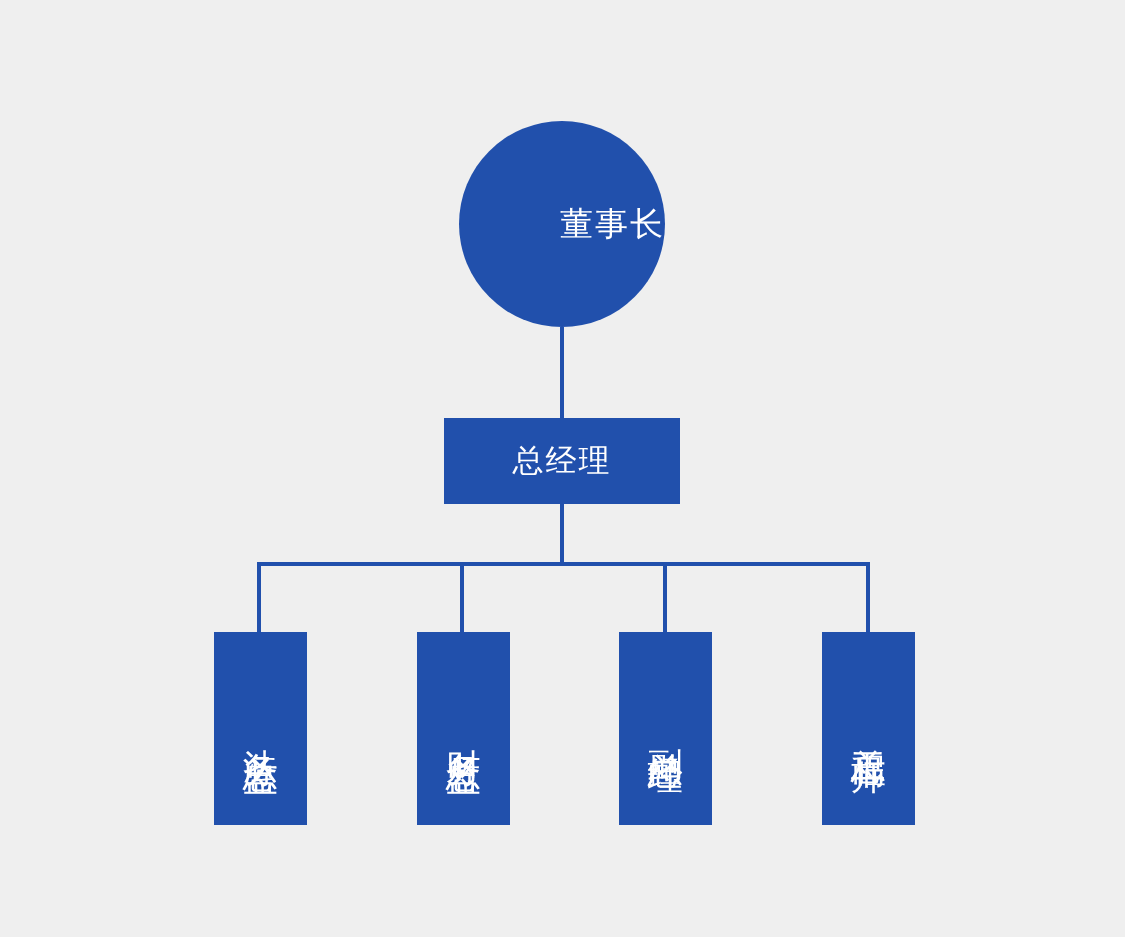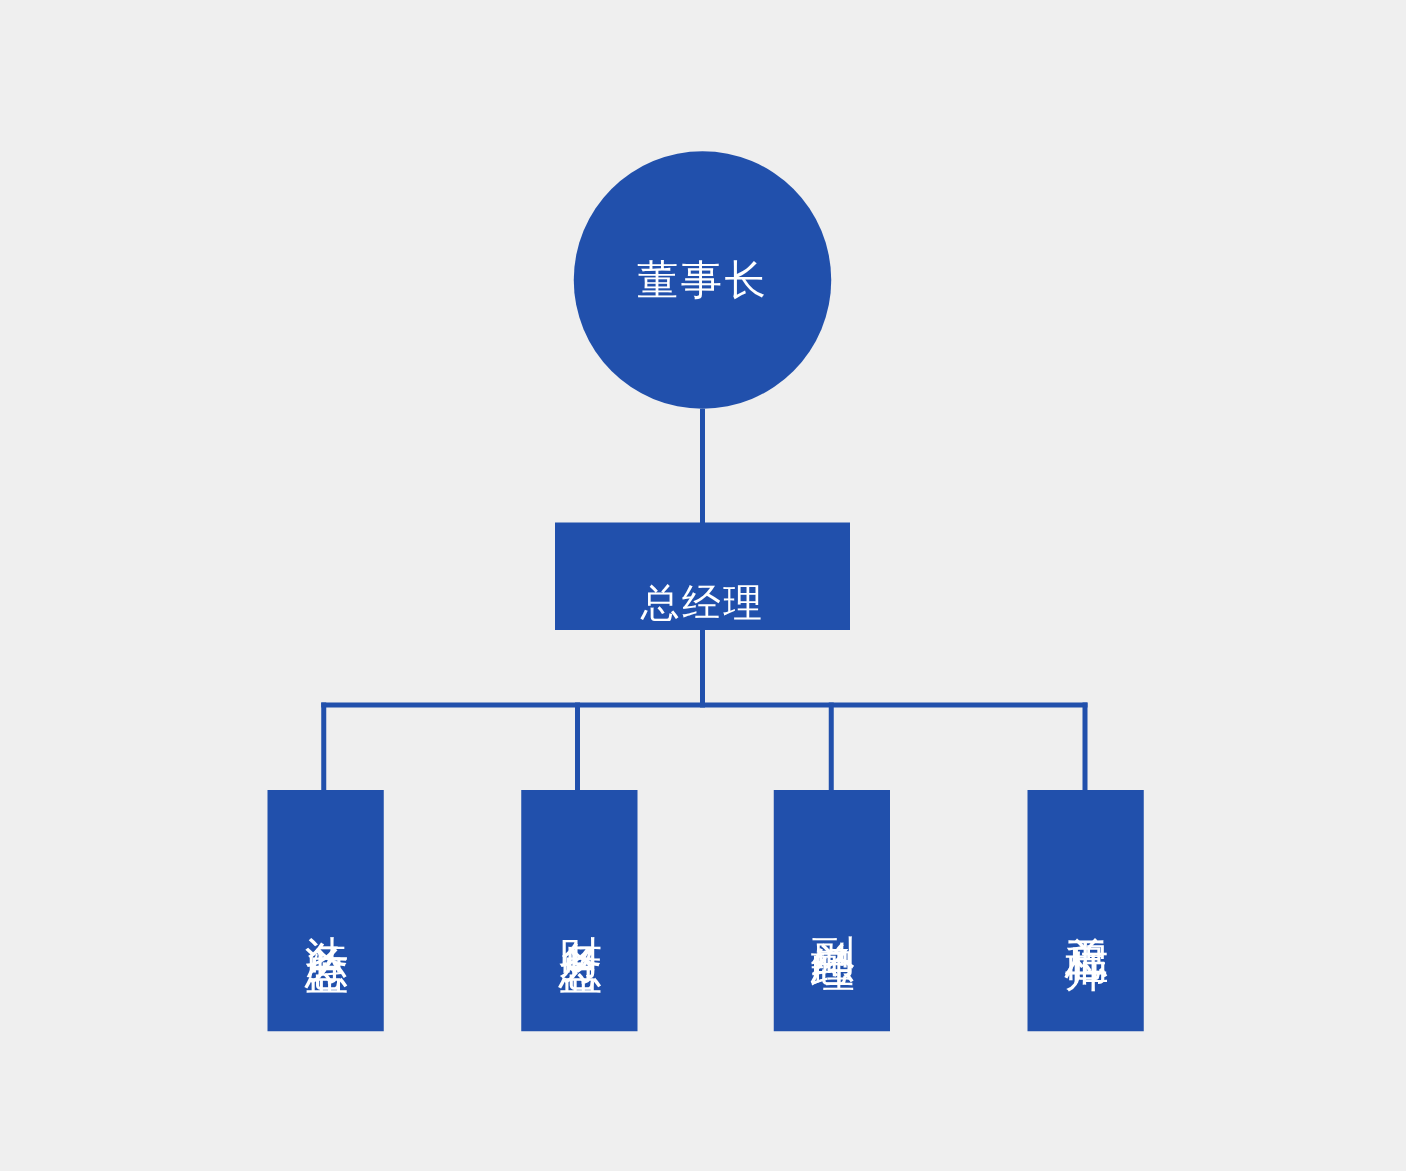--- a/index.html
+++ b/index.html
@@ -32,20 +32,21 @@
     background: #2150AC;
     color: #FFFFFF;
     display: flex;
     align-items: center;
     justify-content: center;
     box-sizing: border-box;
   }
 
   .node-circle {
     border-radius: 50%;
+    justify-content: flex-end;
   }
 
   .node-circle .node-label {
     font-size: 33px;
     letter-spacing: 2px;
     font-weight: 400;
   }
 
   .node-rect .node-label {
     font-size: 31px;
@@ -80,21 +81,21 @@
 
   <div class="line" style="left:257px; top:562px; width:4px; height:72px;"></div>
   <div class="line" style="left:460px; top:562px; width:4px; height:72px;"></div>
   <div class="line" style="left:663px; top:562px; width:4px; height:72px;"></div>
   <div class="line" style="left:866px; top:562px; width:4px; height:72px;"></div>
 
   <div class="node node-circle" style="left:459px; top:121px; width:206px; height:206px;">
     <span class="node-label">董事长</span>
   </div>
 
-  <div class="node node-rect" style="left:444px; top:418px; width:236px; height:86px;align-items:flex-end;">
+  <div class="node node-rect" style="left:444px; top:418px; width:236px; height:86px;">
     <span class="node-label">总经理</span>
   </div>
 
   <div class="node node-rect node-vertical" style="left:214px; top:632px; width:93px; height:193px;">
     <span class="node-label">法务总监</span>
   </div>
 
   <div class="node node-rect node-vertical" style="left:417px; top:632px; width:93px; height:193px;">
     <span class="node-label">财务总监</span>
   </div>

